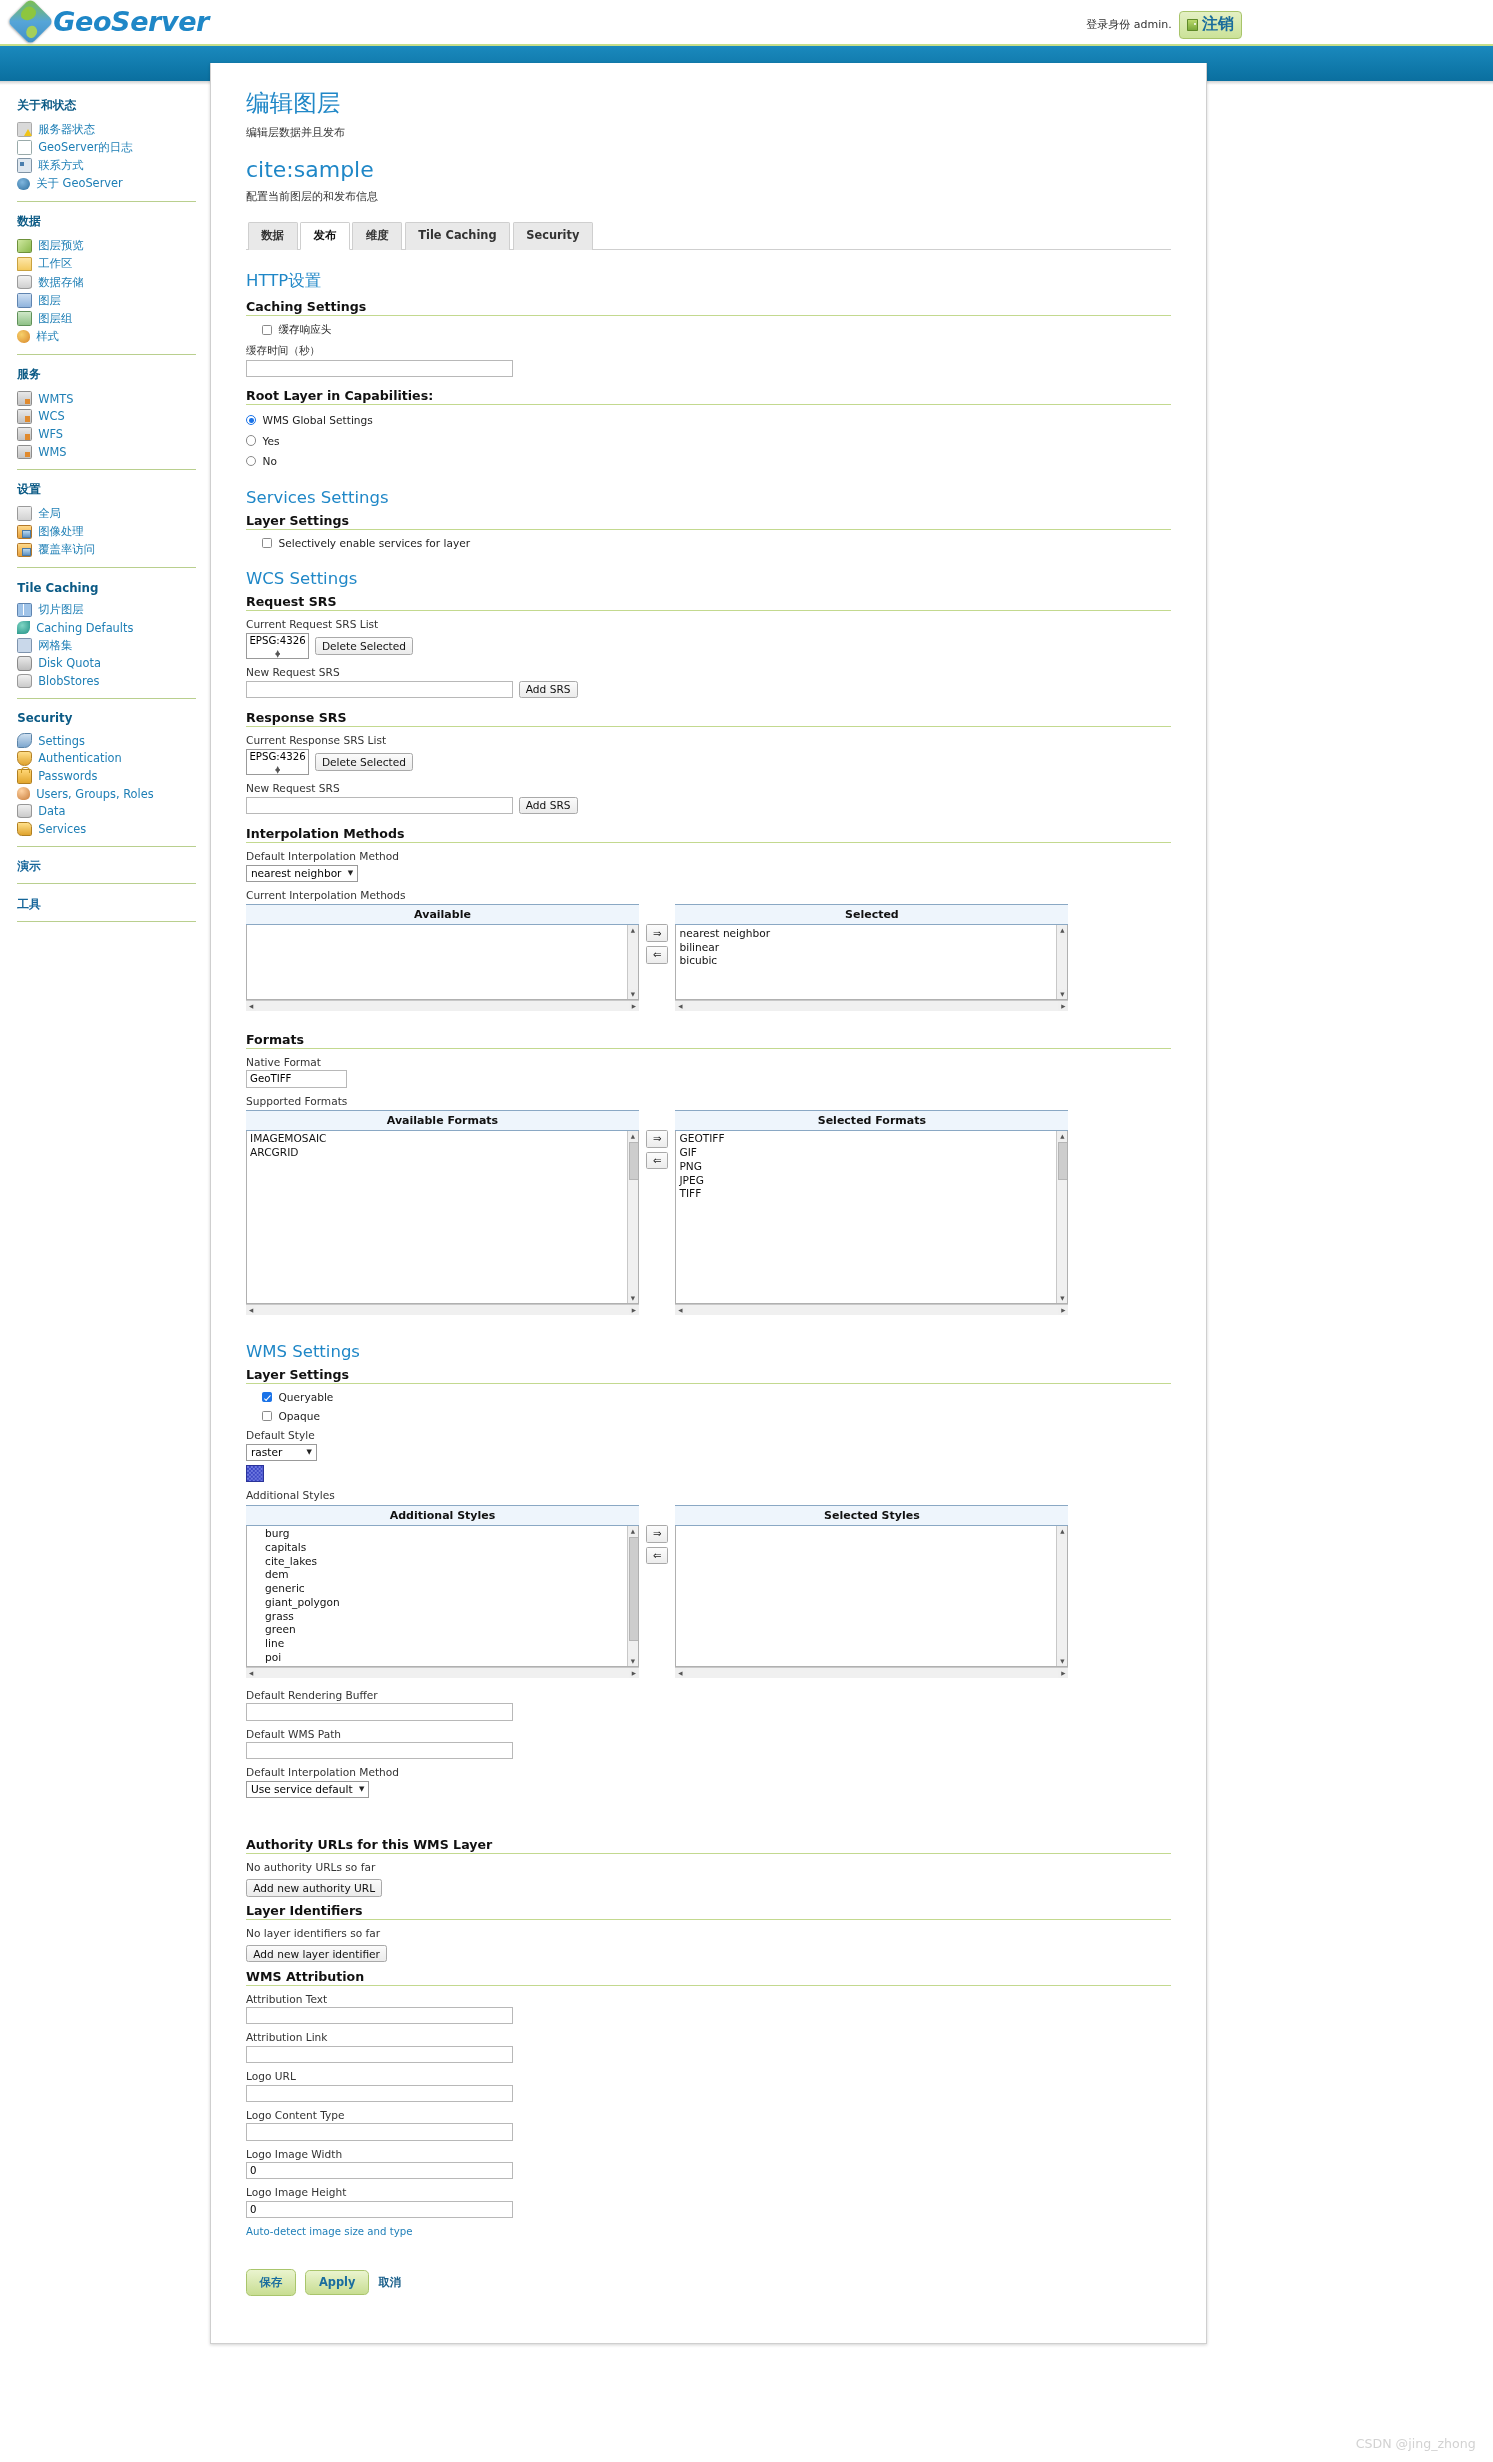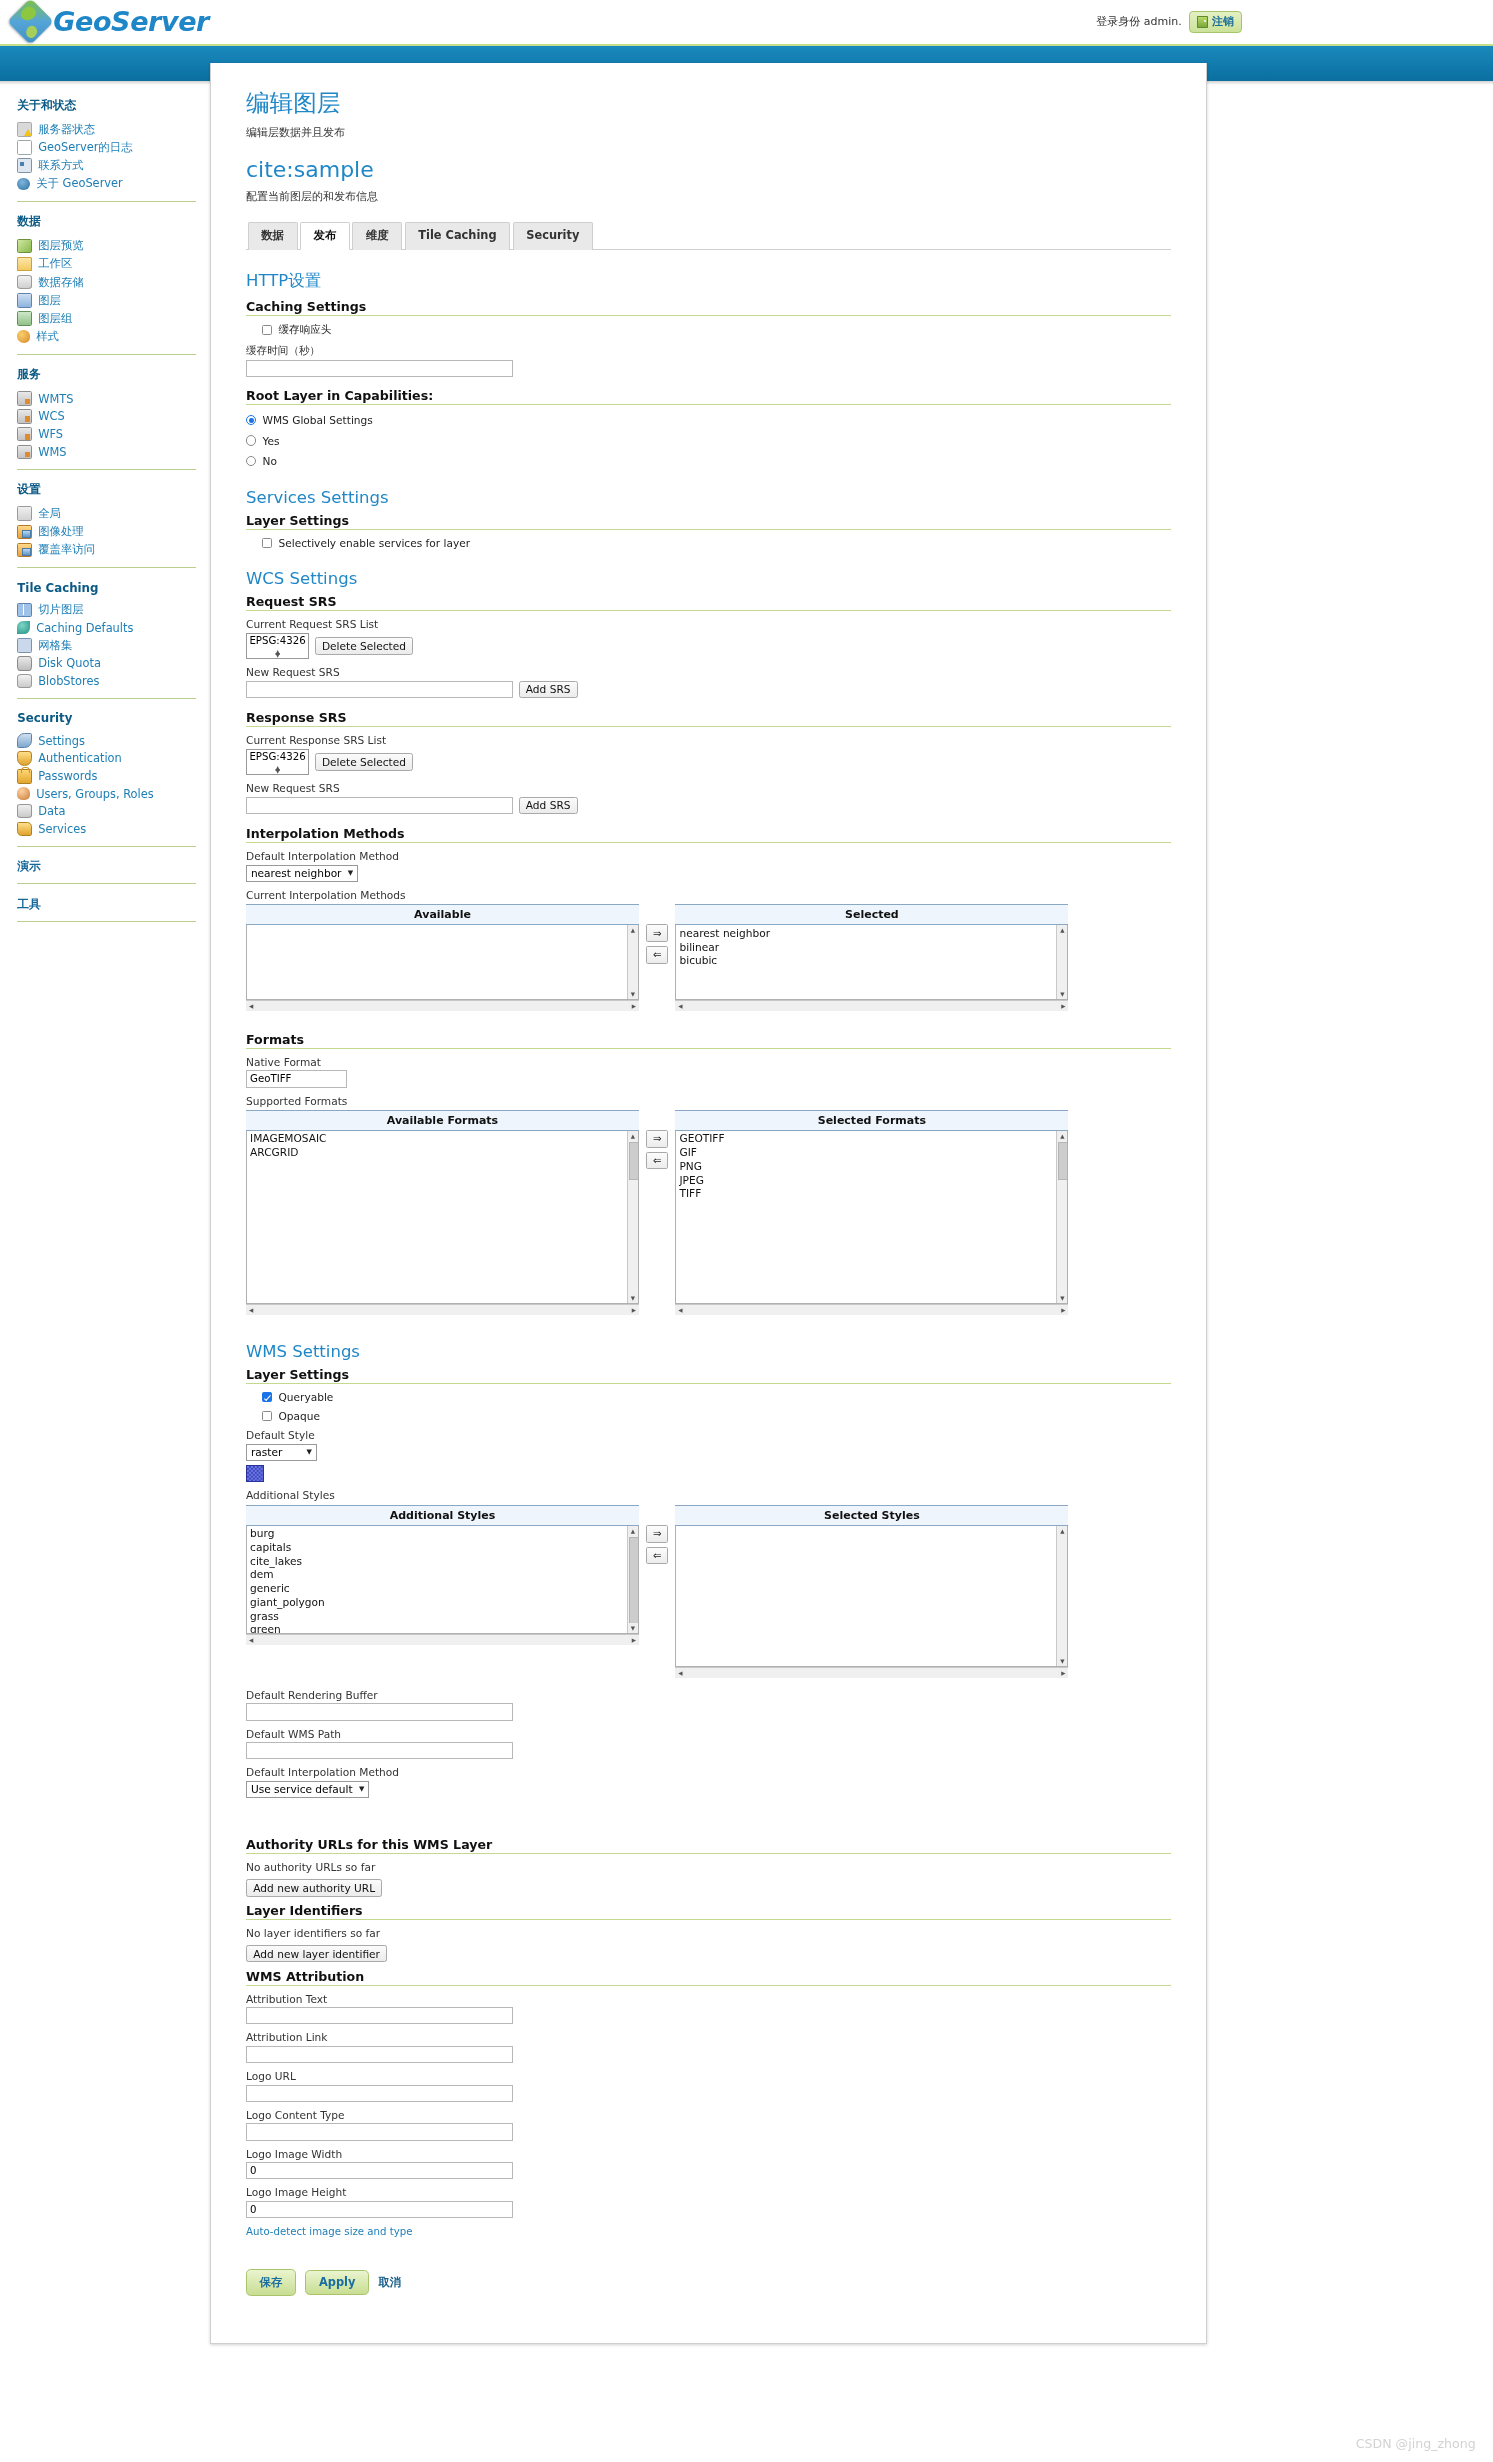--- a/index.html
+++ b/index.html
@@ -17,21 +17,21 @@
   .globe:before{content:"";position:absolute;width:12.6px;height:15.7px;left:3.1px;top:4.7px;
     background:#8dc63f;border-radius:50% 40% 60% 45%;}
   .globe:after{content:"";position:absolute;width:11px;height:11.8px;right:3.1px;bottom:3.9px;
     background:#a5cf5a;border-radius:45% 55% 40% 60%;}
   #logo-text{font-family:"DejaVu Sans","Liberation Sans",sans-serif;font-size:27px;
     font-weight:bold;font-style:italic;color:#1f87c7;letter-spacing:-0.4px;}
   #login-box{position:absolute;right:251px;top:11px;display:flex;align-items:center;gap:7px;
     font-size:11px;color:#333;}
   #logout-btn{display:inline-flex;align-items:center;gap:3.9px;
     background:linear-gradient(#e4f0c4,#cbe298);border:0.8px solid #a8c46a;border-radius:3.9px;
-    padding:2.4px 7px;color:#1b6d9c;font-weight:bold;font-size:11px;cursor:pointer;}
+    padding:2.4px 7px;color:#1b6d9c;font-weight:bold;font-size:16px;cursor:pointer;}
   .door-ic{width:9.4px;height:10.2px;background:linear-gradient(#b9d96b,#7aa83a);
     border:0.8px solid #5f8a28;border-radius:0.8px;display:inline-block;position:relative;}
   .door-ic:after{content:"";position:absolute;right:0.8px;top:3.1px;width:2.4px;height:2.4px;background:#fff;border-radius:50%;}
   #greenline{height:1.6px;background:#c5de8a;}
   
   #bluebar{height:35px;background:linear-gradient(#1a89bd,#0a6f9f);position:relative;}
   #bluebar-shadow{height:4.7px;background:linear-gradient(rgba(0,0,0,.18),rgba(0,0,0,0));}
   
   #wrap{position:relative;}
   
@@ -541,21 +541,21 @@
       <span class="dd" style="min-width:61px;justify-content:space-between;">
         <span>raster</span>
         <span class="caret">▼</span>
       </span>
       <div class="legend-swatch"></div>
       <div class="fld-lbl">Additional Styles</div>
 
       <div class="palette">
         <div class="pal-col">
           <div class="pal-head">Additional Styles</div>
-          <div class="pal-list" style="height:108px;">
+          <div class="pal-list" style="height:141px;padding-left:15px;">
             <div class="items">
                 <div>burg</div>
                 <div>capitals</div>
                 <div>cite_lakes</div>
                 <div>dem</div>
                 <div>generic</div>
                 <div>giant_polygon</div>
                 <div>grass</div>
                 <div>green</div>
                 <div>line</div>

